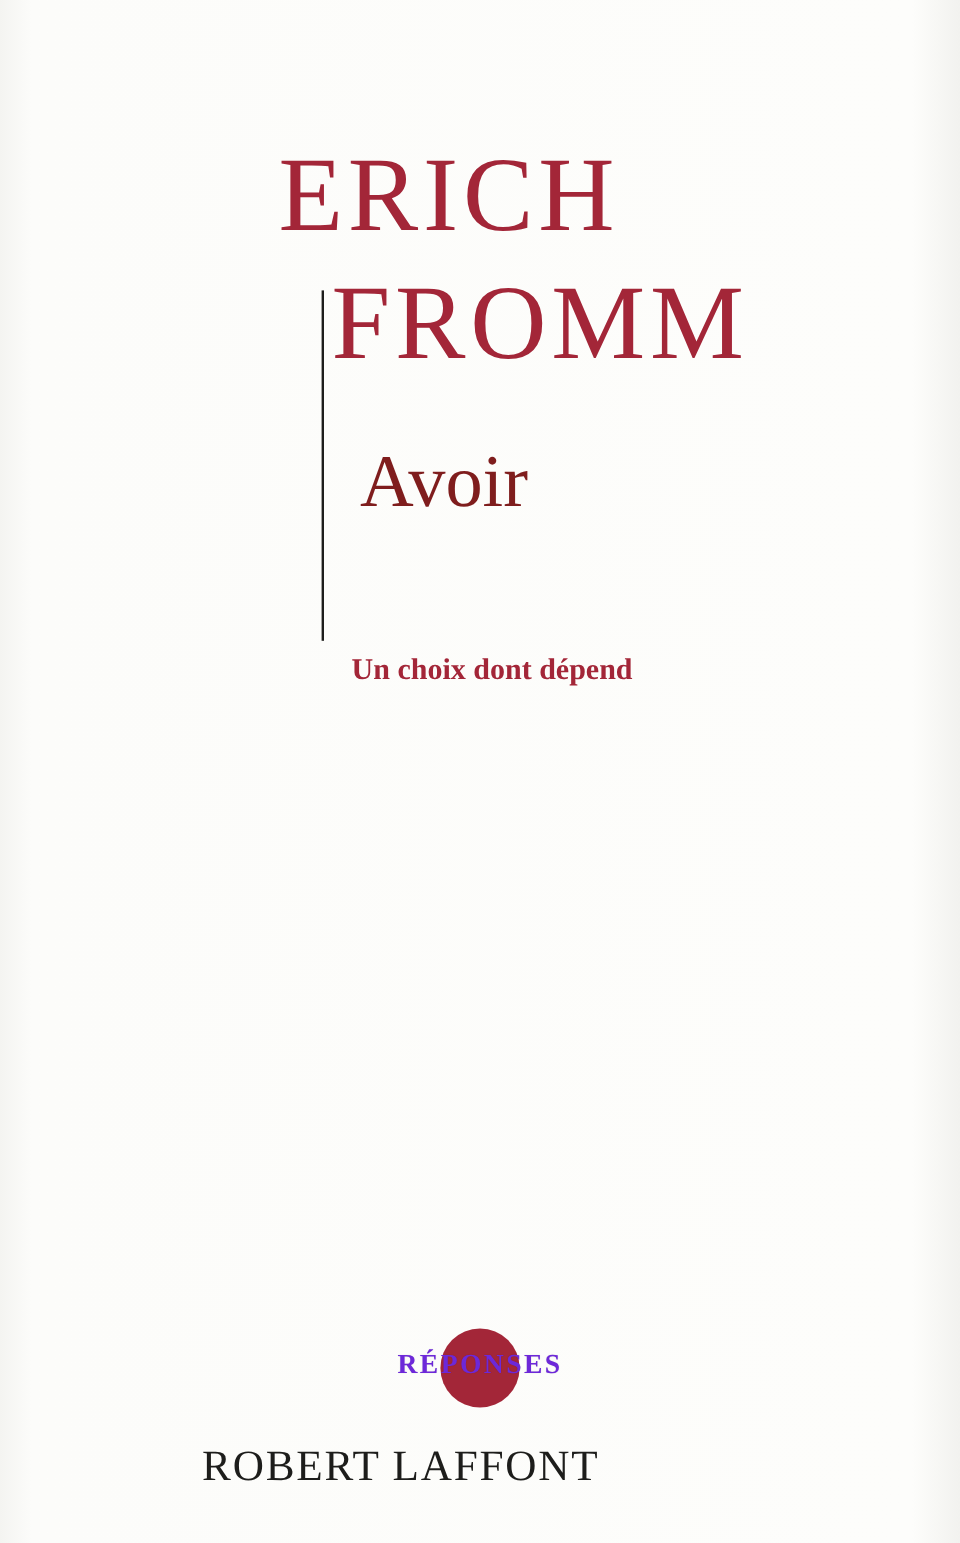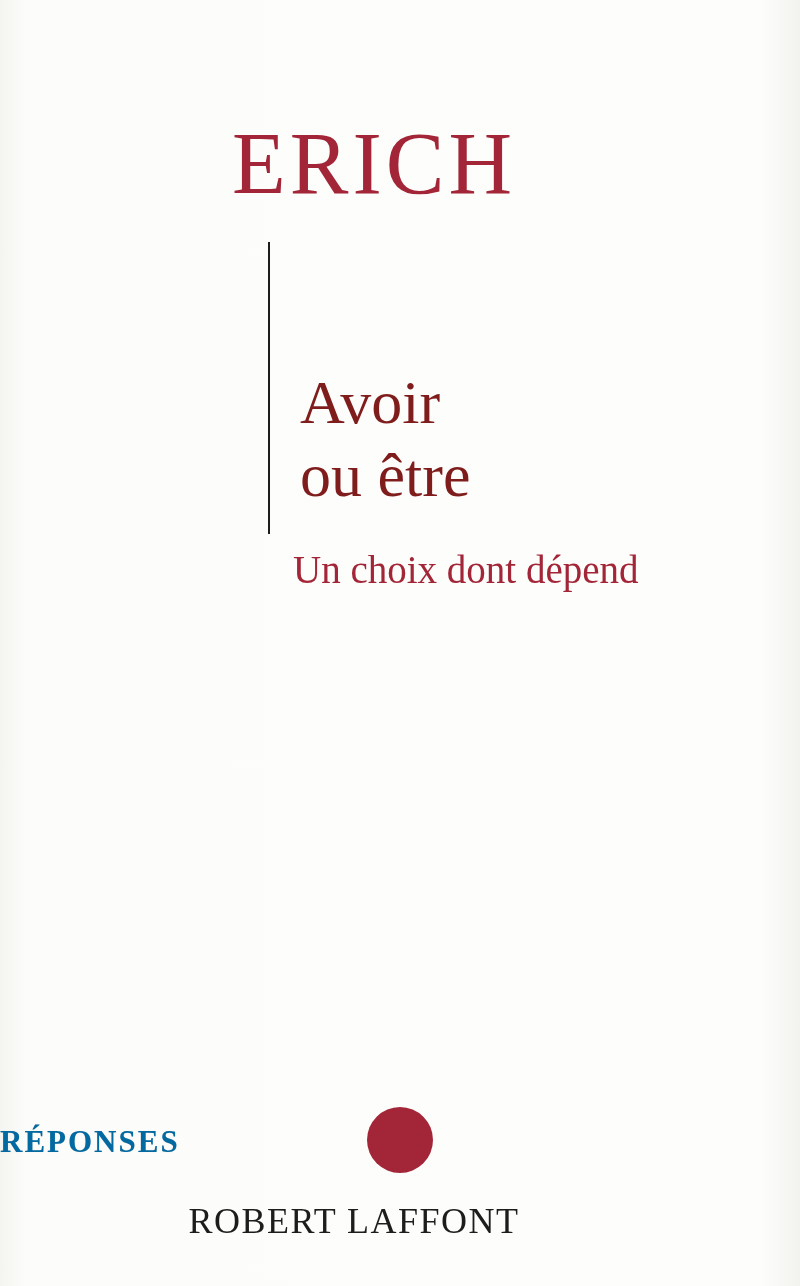--- a/index.html
+++ b/index.html
@@ -86,23 +86,23 @@
   .subtitle-block {
     position: absolute;
     left: 293px;
     top: 540px;
     width: 470px;
     text-align: left;
   }
   .subtitle-line {
     font-family: "Liberation Serif", serif;
     color: #a32638;
-    font-size: 39px;
+    font-size: 25px;
     line-height: 1.55;
-    font-weight: 400;
+    font-weight: 700;
   }
 
   .collection-mark {
     position: absolute;
     left: 0;
     top: 1107px;
     width: 800px;
     height: 92px;
   }
   .collection-dot {
@@ -112,57 +112,57 @@
     width: 66px;
     height: 66px;
     border-radius: 50%;
     background: #a32638;
   }
   .collection-label {
     position: absolute;
     left: 0;
     top: 17px;
     width: 800px;
+    text-align: center;
     font-family: "Liberation Serif", serif;
-    color: #0369a1;
-    font-size: 31px;
+    color: #6d28d9;
+    font-size: 23px;
     letter-spacing: 2px;
     font-weight: 700;
     text-shadow: 0 0 1px rgba(0,0,0,0.15);
   }
 
   .publisher {
     position: absolute;
     left: 0;
     top: 1200px;
     width: 668px;
     text-align: center;
     font-family: "Liberation Serif", serif;
     color: #1d1d1b;
     font-size: 36px;
     letter-spacing: 1.5px;
     font-weight: 400;
-    margin-left: 20px;
   }
 </style>
 </head>
 <body>
 
 <div class="cover">
   <div class="paper-edge"></div>
 
   <div class="author-block">
     <div class="author-line1">ERICH</div>
+    <div class="author-line2">FROMM</div>
   </div>
 
   <div class="divider-rule"></div>
 
   <div class="title-block">
     <div class="title-line">Avoir</div>
-    <div class="title-line second">ou être</div>
   </div>
 
   <div class="subtitle-block">
     <div class="subtitle-line">Un choix dont dépend</div>
   </div>
 
   <div class="collection-mark">
     <div class="collection-dot"></div>
     <div class="collection-label">RÉPONSES</div>
   </div>

